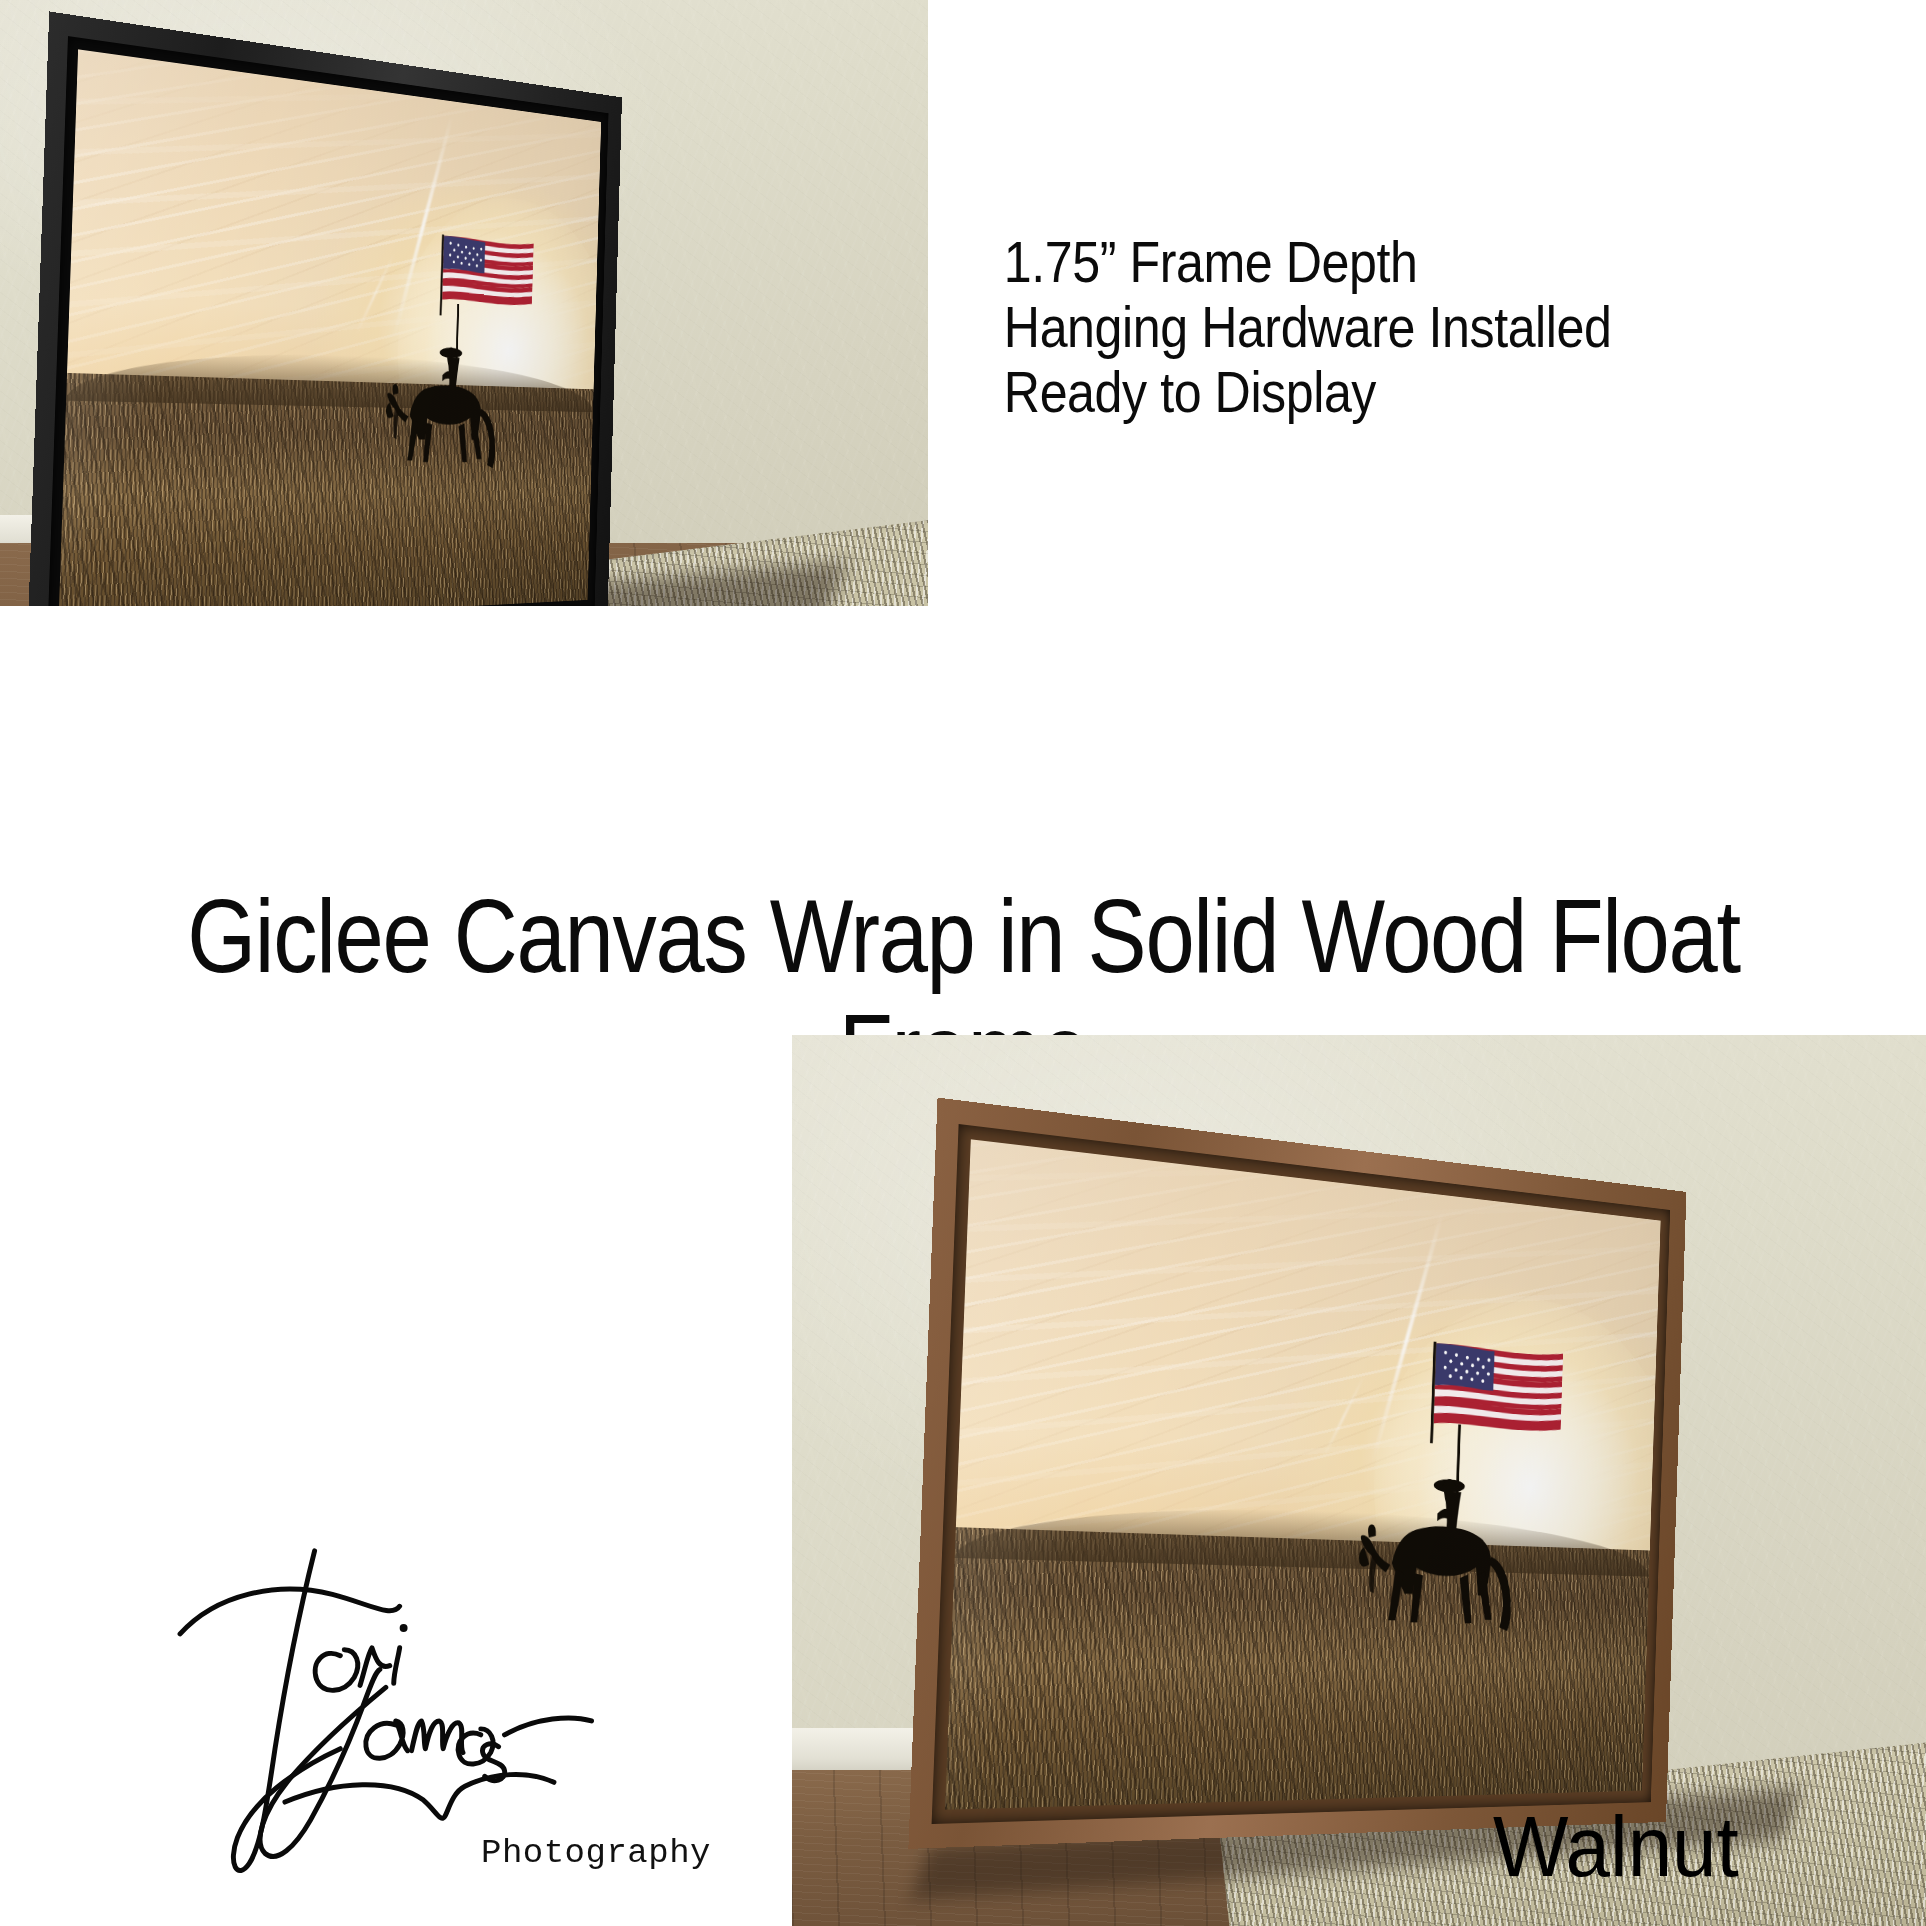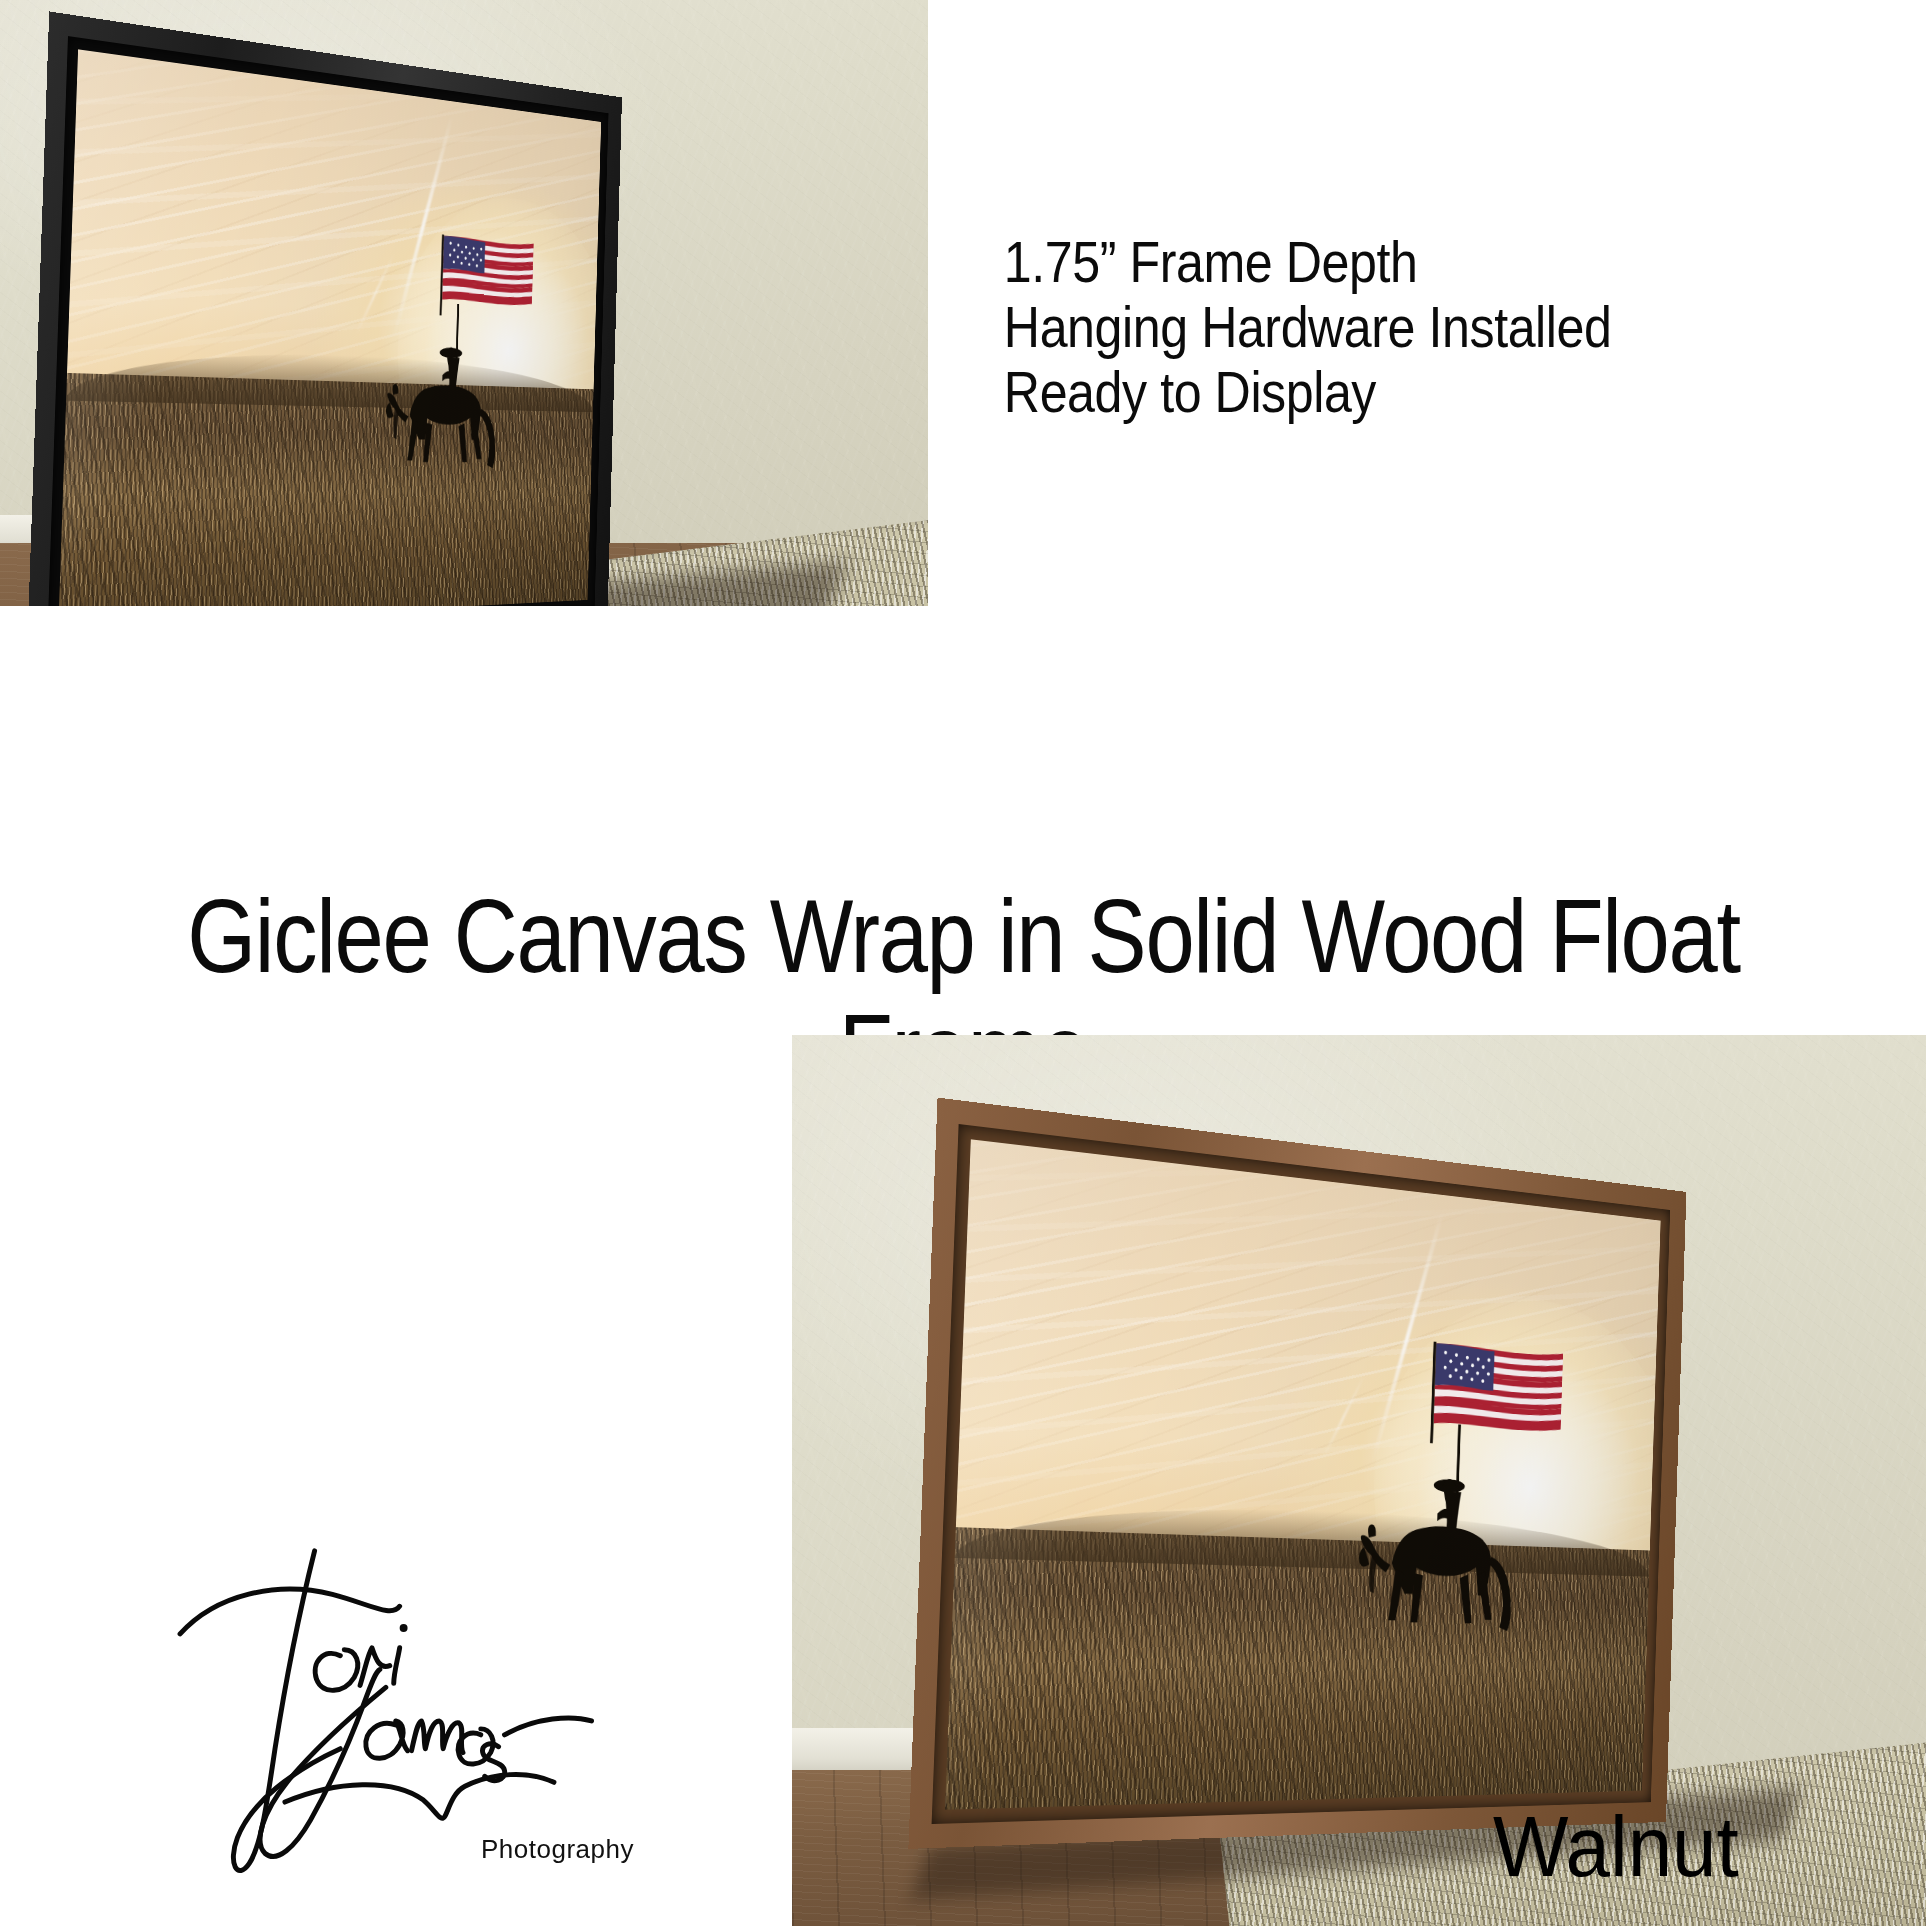--- a/index.html
+++ b/index.html
@@ -107,22 +107,22 @@
   #materials-block .line{font-size:57px;line-height:67px;transform:scaleX(.88);transform-origin:center;}
 
   .frame-label{position:absolute;color:#000;font-size:85px;line-height:85px;
     font-family:"Liberation Sans","DejaVu Sans",sans-serif;transform:scaleX(.94);transform-origin:left center;}
   #label-black{left:719px;top:602px;}
   #label-walnut{left:1493px;top:1804px;}
 
   
   #logo{position:absolute;left:166px;top:1537px;width:495px;height:364px;}
   #logo svg{display:block;width:100%;height:100%;}
-  #logo .photog{position:absolute;left:315px;top:297px;font-size:26px;color:#111;
-    font-family:Liberation Sans, sans-serif;letter-spacing:0.5px;}
+  #logo .photog{position:absolute;left:315px;top:297px;font-size:34px;color:#111;
+    font-family:Liberation Mono, monospace;letter-spacing:0.5px;}
 </style>
 </head>
 <body>
 
 <div class="root">
 
   <div class="photo" id="photo-black">
     <div class="wall"></div>
     <div class="baseboard" style="left:0;top:515px;width:213px;height:42px;"></div>
     <div class="floor" style="top:543px;height:316px;"></div>

